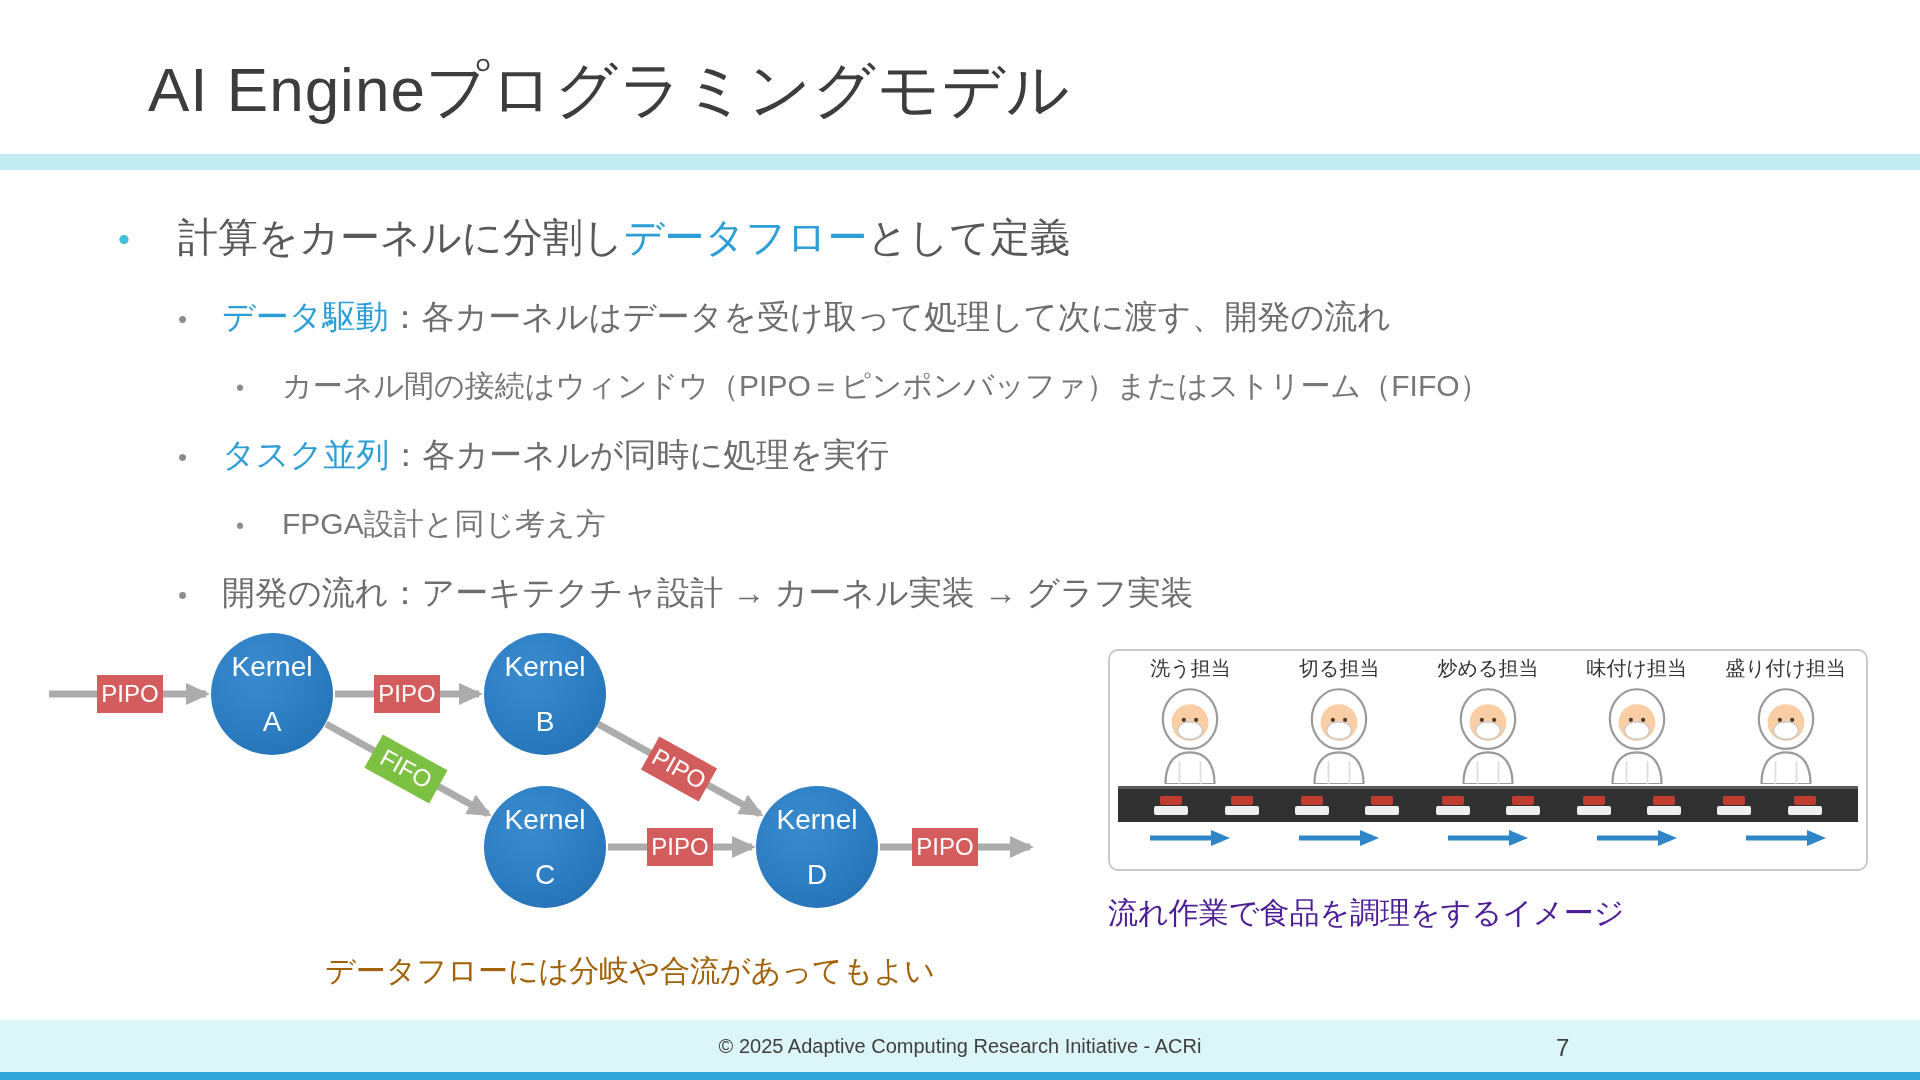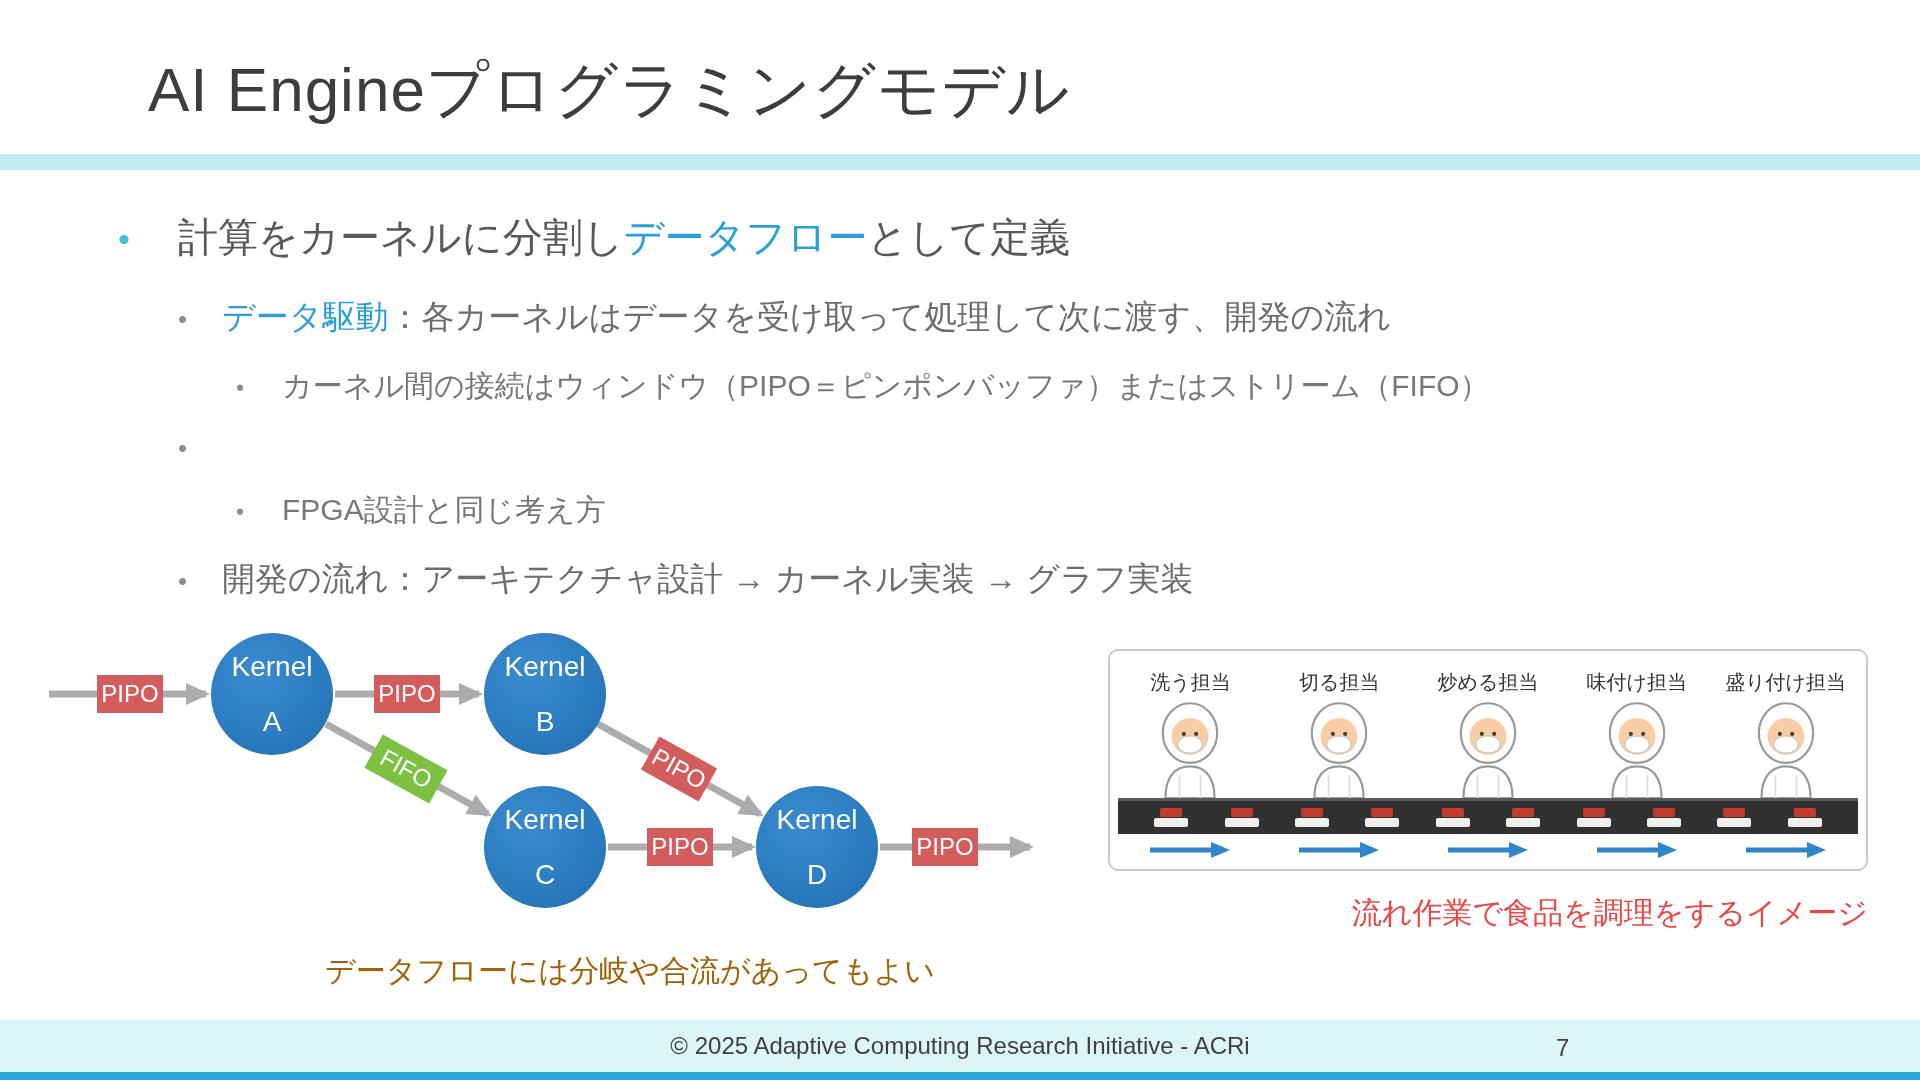--- a/index.html
+++ b/index.html
@@ -28,40 +28,40 @@
             color:#fff; display:flex; flex-direction:column; align-items:center; justify-content:center;
             font-size:28px; line-height:1.12; text-align:center;gap:24px; }
   .tag { position:absolute; width:66px; height:38px; background:#D35D5D; color:#fff;
          display:flex; align-items:center; justify-content:center; font-size:24px; }
   .tag.fifo { background:#7CC142; width:74px; }
   .rot { transform:rotate(29deg); }
   .diagram-caption { position:absolute; left:120px; top:339px; width:940px; text-align:center;
                      font-size:30px; color:#a16207; }
 
   .illus-panel { position:absolute; left:1108px; top:649px; width:760px; height:222px; background:#fff;
-                 border:2px solid #C9C9C9; border-radius:10px; padding:18px 6px 6px;
+                 border:2px solid #C9C9C9; border-radius:10px; padding:4px 6px 6px;
                  display:flex; flex-direction:column; }
   .illus-labels { display:grid; grid-template-columns:repeat(5,1fr); justify-items:center;
                   font-size:20px; color:#333333; }
   .illus-workers { display:grid; grid-template-columns:repeat(5,1fr); justify-items:center;
                    margin-top:2px; height:102px; }
   .worker-cell { height:100px; }
   .worker-svg { width:88px; height:100px; display:block; }
   .illus-belt { height:36px; background:#313131; margin:0 2px; display:flex;
                 justify-content:space-evenly; align-items:center; border-top:3px solid #5a5a5a; }
   .belt-item { display:flex; flex-direction:column; align-items:center; }
   .belt-food { width:22px; height:9px; background:#C23B2F; border-radius:2px; }
   .belt-plate { width:34px; height:9px; background:#EFEFEF; border-radius:2px; margin-top:1px; }
   .illus-arrows { display:grid; grid-template-columns:repeat(5,1fr); justify-items:center; margin-top:7px; }
-  .illus-caption { position:absolute; left:1108px; top:893px; width:760px; text-align:right;
-                   font-size:30px; color:#ef4444; line-height:1.32; }
+  .illus-caption { position:absolute; left:1108px; top:893px; width:760px; text-align:left;
+                   font-size:30px; color:#4c1d95; line-height:1.32; }
 
   .footer-band { position:absolute; left:0; top:1020px; width:100%; height:52px; background:#DCF5F8;
                  display:flex; align-items:center; justify-content:center; }
-  .footer-text { font-size:24px; color:#3f3f3f; }
+  .footer-text { font-size:20px; color:#3f3f3f; }
   .page-num { position:absolute; left:1556px; top:1034px; font-size:24px; color:#3f3f3f; }
   .footer-strip { position:absolute; left:0; top:1072px; width:100%; height:8px; background:#2FA6D9; }
 </style>
 </head>
 <body>
 
 <div class="slide">
 
   <div class="title">AI Engineプログラミングモデル</div>
   <div class="accent-band"></div>
@@ -74,20 +74,21 @@
     <div class="li l2">
       <span class="dot">•</span>
       <span><span class="em">データ駆動</span><span>：各カーネルはデータを受け取って処理して次に渡す、開発の流れ</span></span>
     </div>
     <div class="li l3">
       <span class="dot">•</span>
       <span>カーネル間の接続はウィンドウ（PIPO＝ピンポンバッファ）またはストリーム（FIFO）</span>
     </div>
     <div class="li l2">
       <span class="dot">•</span>
+      <span><span class="em">タスク並列</span><span>：各カーネルが同時に処理を実行</span></span>
     </div>
     <div class="li l3">
       <span class="dot">•</span>
       <span>FPGA設計と同じ考え方</span>
     </div>
     <div class="li l2">
       <span class="dot">•</span>
       <span>開発の流れ：アーキテクチャ設計 → カーネル実装 → グラフ実装</span>
     </div>
   </div>

